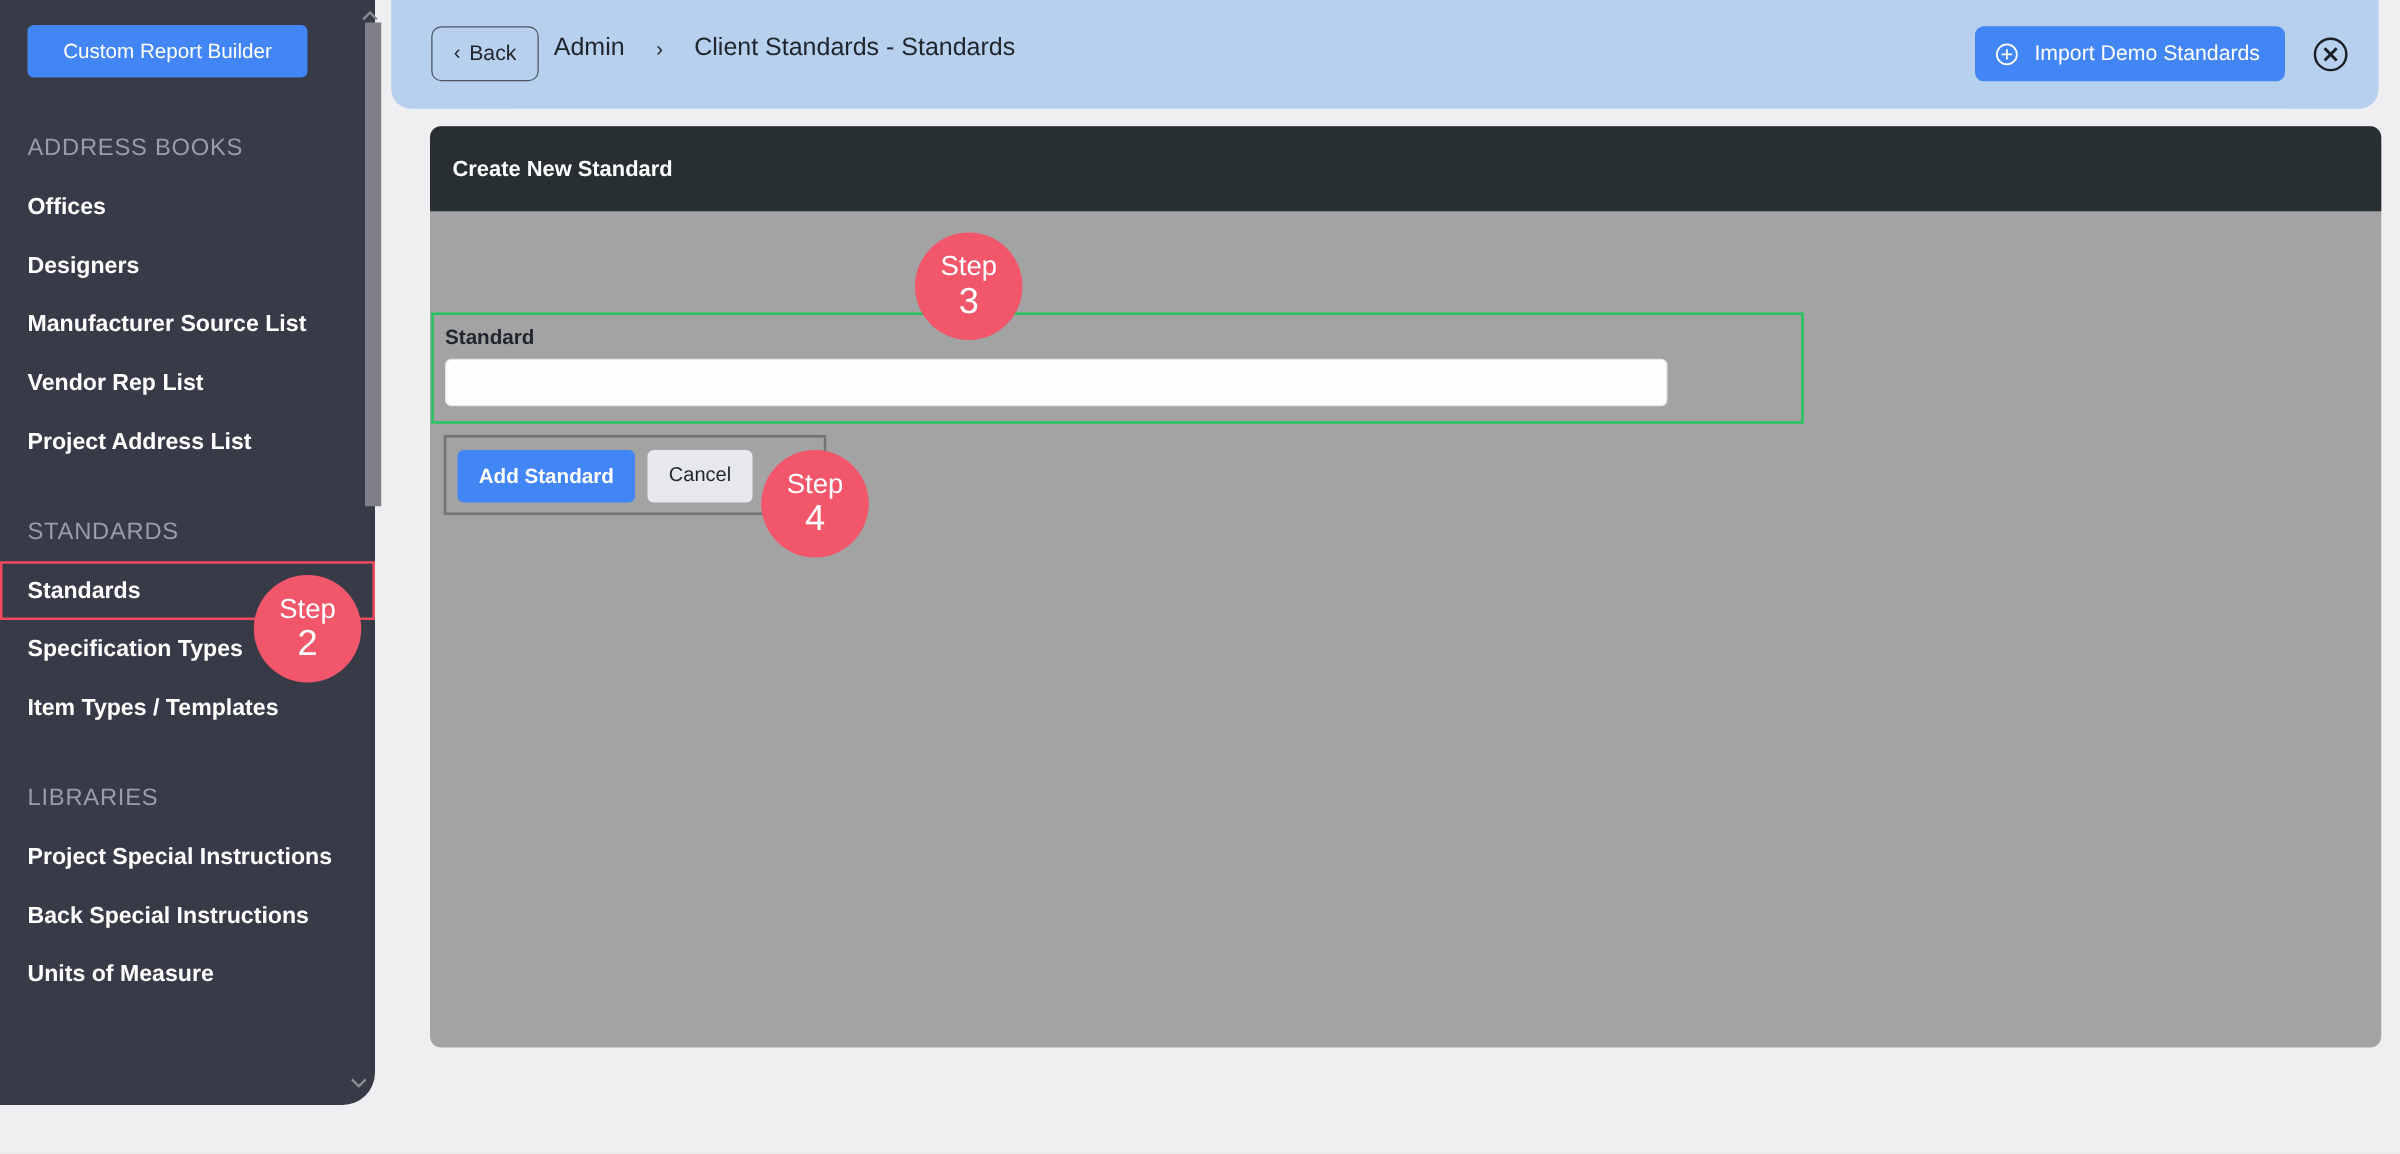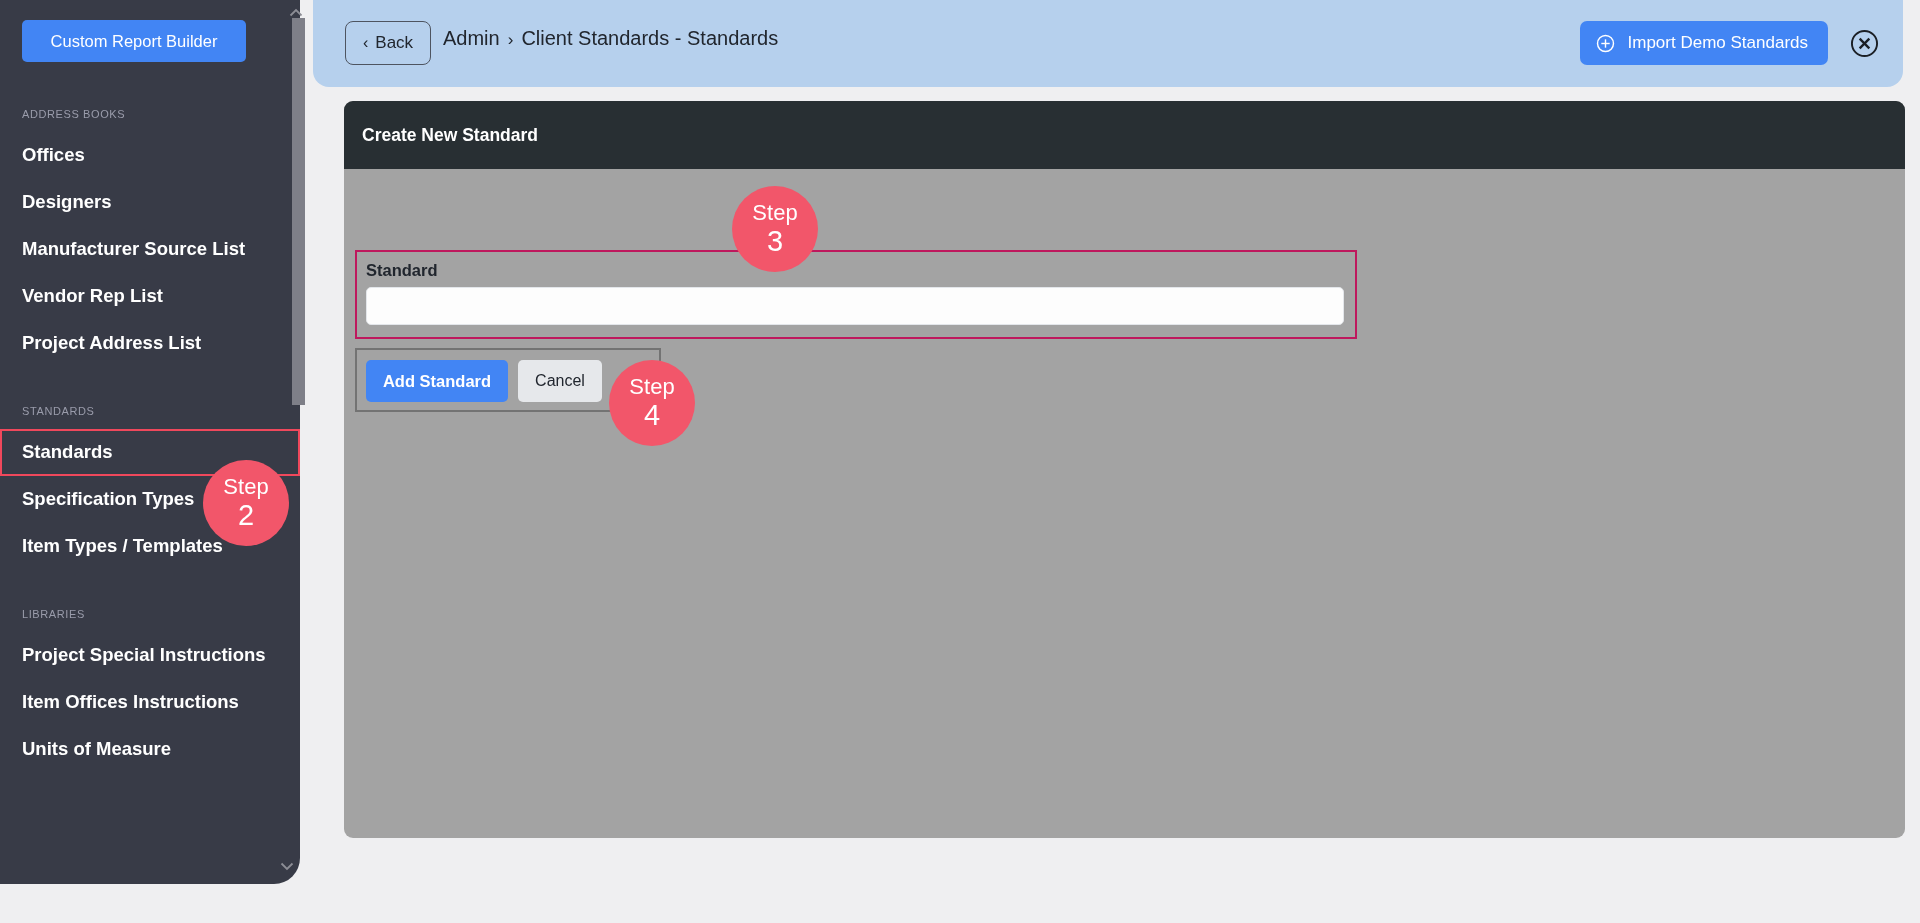--- a/index.html
+++ b/index.html
@@ -53,21 +53,21 @@
     color: #ffffff;
     border: none;
     border-radius: 5px;
     font-size: 16.5px;
     font-family: "Liberation Sans", sans-serif;
     cursor: pointer;
   }
 
   .nav-section-label {
     color: #9a9cab;
-    font-size: 11px;
+    font-size: 19px;
     letter-spacing: 0.6px;
     padding: 0 0 0 22px;
     margin-top: 38px;
     margin-bottom: 12px;
   }
   .nav-section-label.first { margin-top: 46px; }
 
   .nav-item {
     position: relative;
     display: block;
@@ -144,21 +144,21 @@
     color: #21262e;
   }
   .breadcrumb {
     position: absolute;
     left: 130px;
     top: 27px;
     font-size: 20px;
     color: #21262e;
     display: flex;
     align-items: flex-end;
-    gap: 8px;
+    gap: 25px;
     white-space: nowrap;
   }
   .bc-sep { font-size: 17px; color: #21262e; }
 
   .import-btn {
     position: absolute;
     right: 75px;
     top: 21px;
     height: 44px;
     padding: 0 20px 0 16px;
@@ -209,25 +209,25 @@
   }
   .card-body {
     position: relative;
     padding: 0;
     height: 669px;
   }
 
   
   .field-box {
     position: absolute;
-    left: 11px;
+    left: 1px;
     top: 81px;
-    width: 1002px;
+    width: 1098px;
     height: 89px;
-    border: 2px solid #be185d;
+    border: 2px solid #22c55e;
   }
   .field-label {
     position: absolute;
     left: 9px;
     top: 9px;
     font-size: 16.5px;
     font-weight: bold;
     color: #21262e;
   }
   .field-input {
@@ -385,21 +385,21 @@
       <div class="nav-item">Vendor Rep List</div>
       <div class="nav-item">Project Address List</div>
 
       <div class="nav-section-label">STANDARDS</div>
       <div class="nav-item highlighted">Standards</div>
       <div class="nav-item">Specification Types</div>
       <div class="nav-item">Item Types / Templates</div>
 
       <div class="nav-section-label">LIBRARIES</div>
       <div class="nav-item">Project Special Instructions</div>
-      <div class="nav-item">Item Offices Instructions</div>
+      <div class="nav-item">Back Special Instructions</div>
       <div class="nav-item">Units of Measure</div>
 
     </div>
   </div>
 
   <div class="sb-track"></div>
   <div class="sb-thumb"></div>
   <span class="sb-arrow up">
     <svg width="14" height="9" viewBox="0 0 14 9">
       <polyline points="1.5,7.5 7,2 12.5,7.5" fill="none" stroke="#8c8d95" stroke-width="1.8"></polyline>

